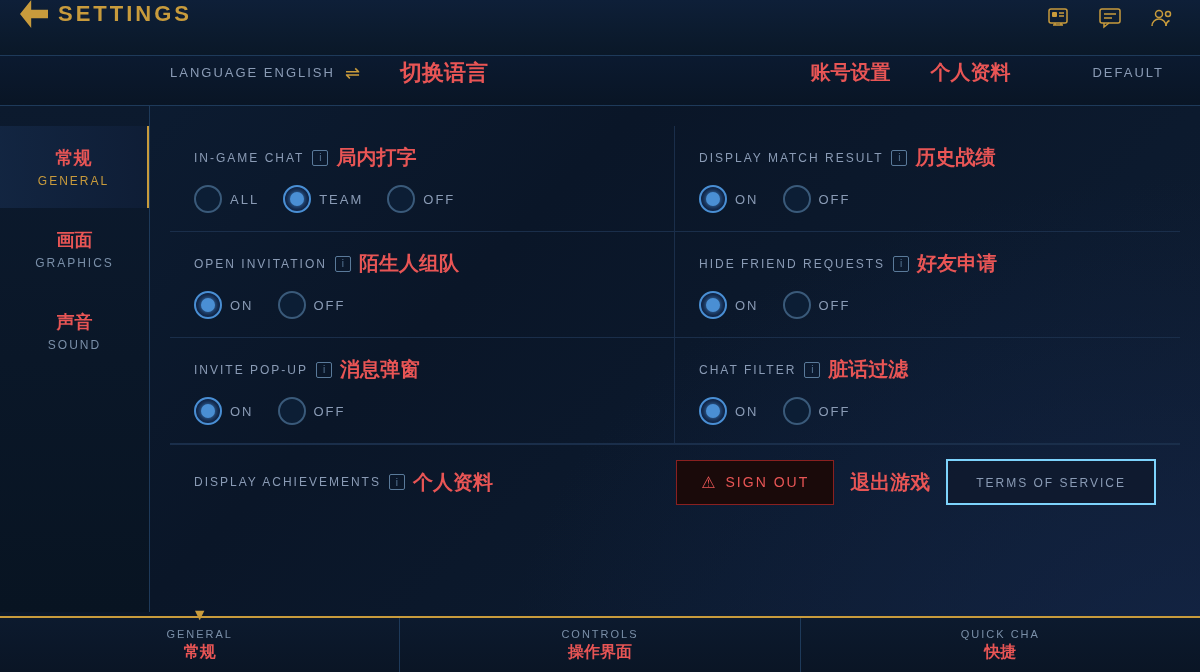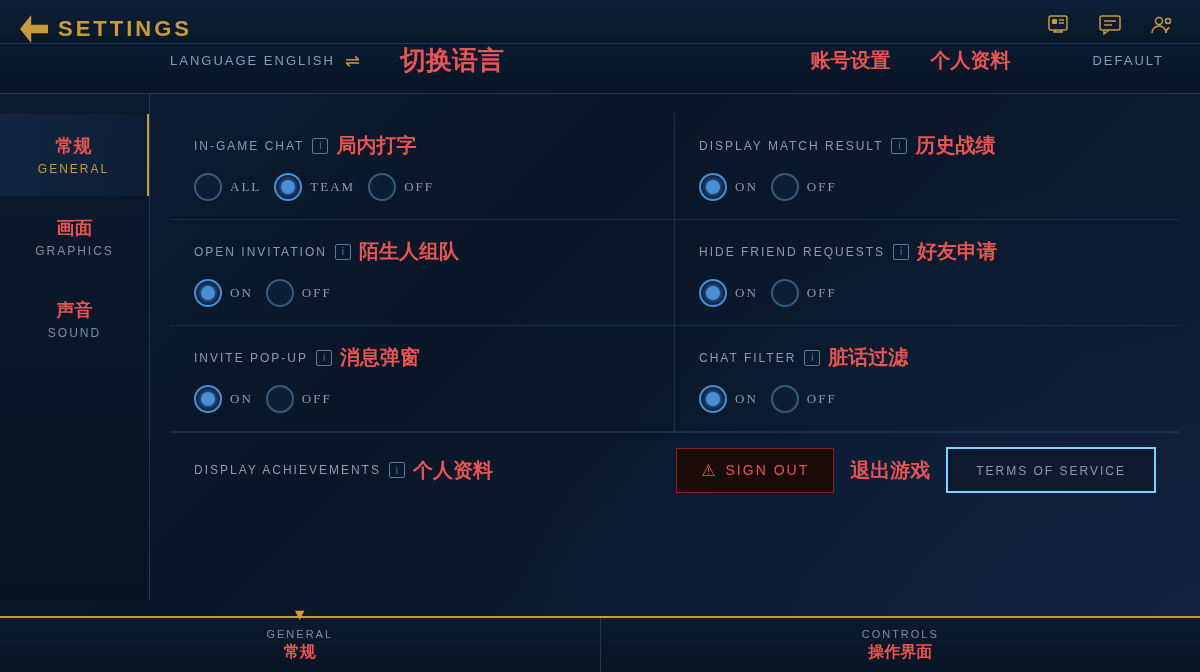--- a/index.html
+++ b/index.html
@@ -27,22 +27,22 @@
       bottom: 0; right: 0;
       width: 700px; height: 500px;
       background: radial-gradient(ellipse at bottom right, rgba(20,40,80,0.6) 0%, transparent 70%);
     }
 
     
     .header {
       position: relative;
       z-index: 10;
       display: flex;
-      align-items: flex-end;
-      height: 44px;
+      align-items: flex-start;
+      height: 56px;
       background: linear-gradient(180deg, #0e1f38 0%, #0a1828 100%);
       border-bottom: 1px solid #1e3a5a;
       padding: 0 20px;
     }
 
     .back-btn {
       display: flex;
       align-items: center;
       gap: 10px;
       cursor: pointer;
@@ -108,21 +108,21 @@
       text-transform: uppercase;
     }
 
     .lang-switch-icon {
       color: #c89b3c;
       font-size: 18px;
     }
 
     .lang-annotation {
       color: #e85555;
-      font-size: 26px;
+      font-size: 22px;
       font-weight: bold;
     }
 
     .lang-spacer { flex: 1; }
 
     .account-settings-btn {
       display: flex;
       align-items: center;
       gap: 8px;
       cursor: pointer;
@@ -268,23 +268,22 @@
     }
 
     .setting-annotation {
       color: #e85555;
       font-size: 20px;
       font-weight: bold;
     }
 
     .radio-group {
       display: flex;
-      gap: 13px;
+      gap: 24px;
       align-items: flex-end;
-      font-family: Liberation Serif, serif;
     }
 
     .radio-option {
       display: flex;
       align-items: center;
       gap: 8px;
       cursor: pointer;
     }
 
     .radio-circle {
@@ -646,13 +645,17 @@
 <div class="bottom-tabs">
   <div class="bottom-tab" style="position:relative;">
     <div class="arrow-indicator">▼</div>
     <span class="bottom-tab-label">GENERAL</span>
     <span class="bottom-tab-annotation">常规</span>
   </div>
   <div class="bottom-tab">
     <span class="bottom-tab-label">CONTROLS</span>
     <span class="bottom-tab-annotation">操作界面</span>
   </div>
+  <div class="bottom-tab">
+    <span class="bottom-tab-label">QUICK CHA</span>
+    <span class="bottom-tab-annotation">快捷</span>
+  </div>
 </div>
 
 </body></html>

